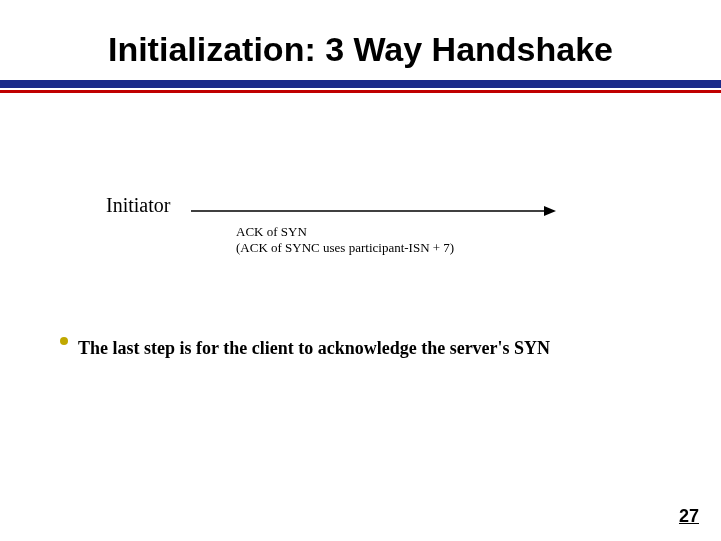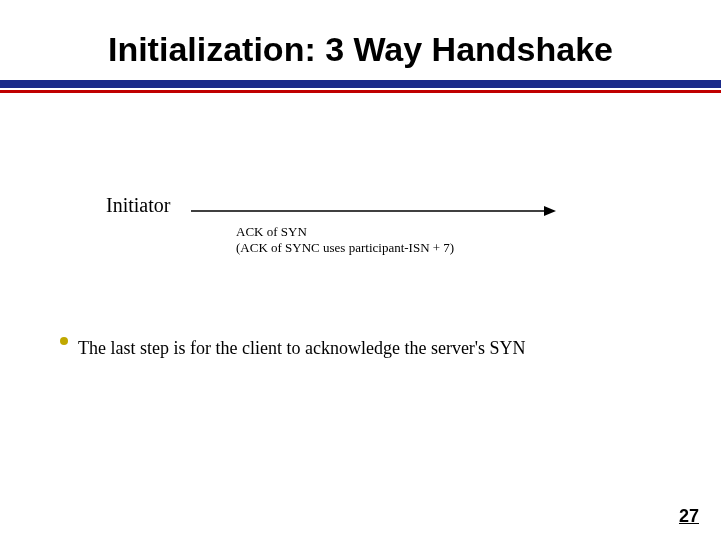--- a/index.html
+++ b/index.html
@@ -90,21 +90,21 @@
     background: #c0a800;
     border-radius: 50%;
     vertical-align: middle;
     margin-right: 6px;
     position: relative;
     top: -8px;
   }
   .bullet-text {
     display: inline;
     font-size: 18px;
-    font-weight: normal;
+    font-weight: bold;
     vertical-align: middle;
   }
   .page-num {
     position: absolute;
     bottom: 14px;
     right: 22px;
     font-family: Arial, Helvetica, sans-serif;
     font-size: 18px;
     font-weight: bold;
     text-decoration: underline;

